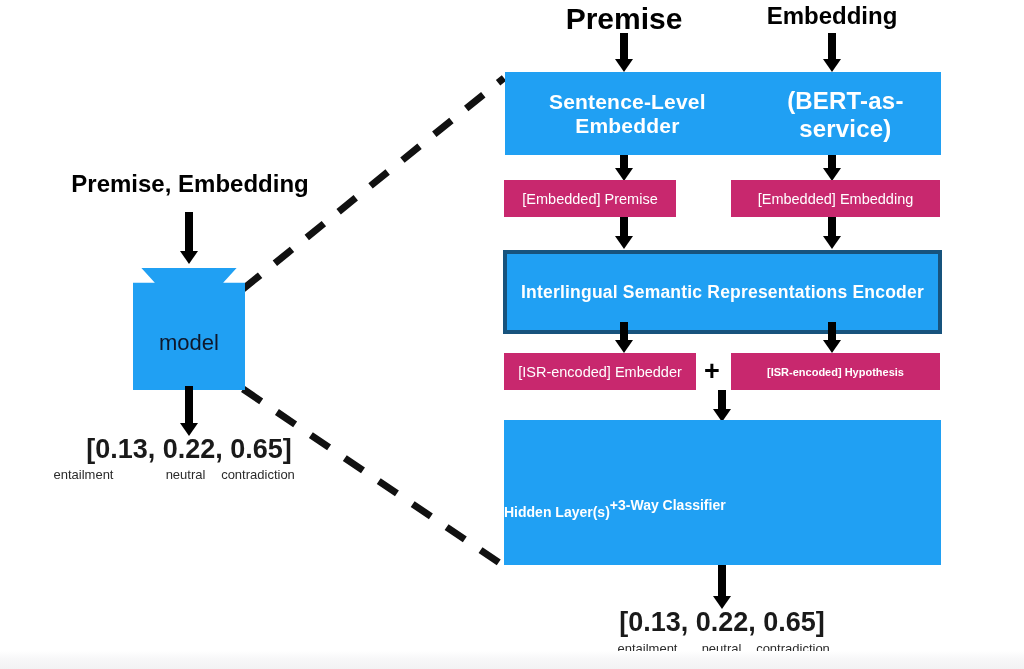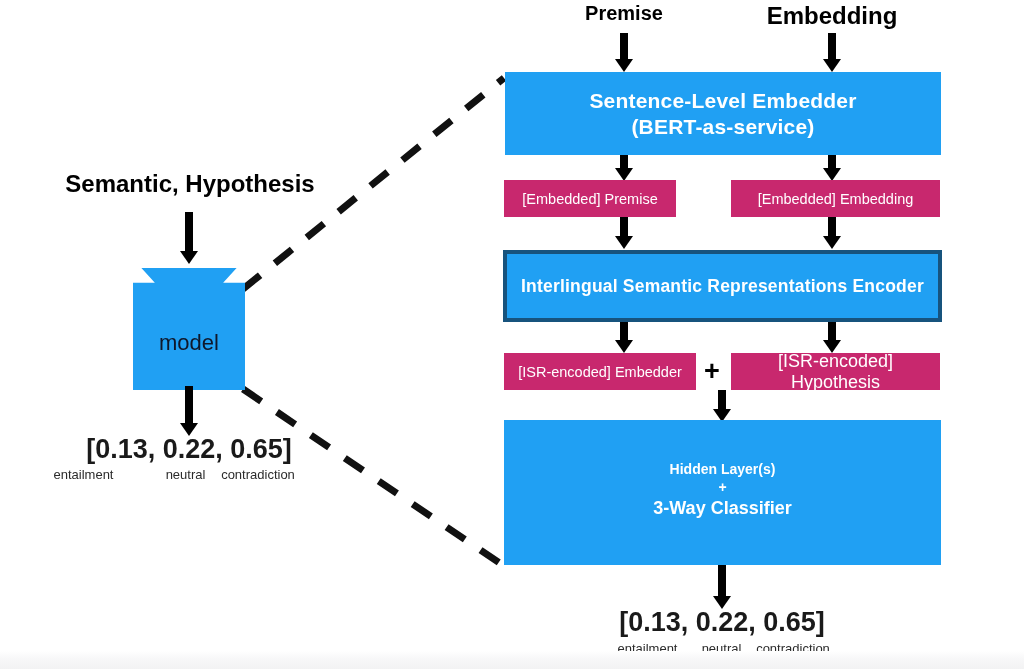--- a/index.html
+++ b/index.html
@@ -52,21 +52,21 @@
     font-weight: bold;
     color: #000000;
     line-height: 1;
   }
 
   
   .box {
     position: absolute;
     box-sizing: border-box;
     display: flex;
-    flex-direction: column;
+    flex-direction: row;
     align-items: center;
     justify-content: center;
     color: #ffffff;
     text-align: center;
   }
   .box.blue  { background: #20a0f3; }
   .box.pink  { background: #c8286e; }
   .box.outlined { border: 4px solid #17537d; }
 
   .box .line1 {
@@ -140,56 +140,56 @@
 </head>
 <body>
 
 <div id="canvas">
 
   <svg class="dash-svg" viewBox="0 0 1024 669" xmlns="http://www.w3.org/2000/svg">
     <line x1="243" y1="289" x2="504" y2="78" stroke="#111111" stroke-width="7" stroke-dasharray="22 19" stroke-linecap="butt"></line>
     <line x1="243" y1="389" x2="504" y2="566" stroke="#111111" stroke-width="7" stroke-dasharray="22 19" stroke-linecap="butt"></line>
   </svg>
 
-  <div class="hdr" style="left:40px; top:170px; width:300px; font-size:24px;">Semantic, Hypothesis</div>
+  <div class="hdr" style="left:40px; top:170px; width:300px; font-size:24px;">Premise, Embedding</div>
 
   <div class="arrow" style="left:176px; top:212px; width:26px; height:52px;">
     <div class="shaft" style="width:8px; height:40px;"></div>
     <div class="head"></div>
   </div>
 
   <div class="funnel" style="left:133px; top:268px; width:112px; height:122px;"></div>
   <div class="funnel-label" style="left:133px; top:330px; width:112px; font-size:22px;">model</div>
 
   <div class="arrow" style="left:176px; top:386px; width:26px; height:50px;">
     <div class="shaft" style="width:8px; height:38px;"></div>
     <div class="head"></div>
   </div>
 
   <div class="vec" style="left:39px; top:434px; width:300px; font-size:27px;">[0.13, 0.22, 0.65]</div>
 
   <div class="legend" style="left:46px; top:467px; width:75px; font-size:13px;">entailment</div>
   <div class="legend" style="left:148px; top:467px; width:75px; font-size:13px;">neutral</div>
   <div class="legend" style="left:208px; top:467px; width:100px; font-size:13px;">contradiction</div>
 
-  <div class="hdr" style="left:529px; top:2px; width:190px; font-size:20px;">Premise</div>
+  <div class="hdr" style="left:529px; top:2px; width:190px; font-size:30px;">Premise</div>
   <div class="hdr" style="left:737px; top:2px; width:190px; font-size:24px;">Embedding</div>
 
   <div class="arrow" style="left:611px; top:33px; width:26px; height:39px;">
     <div class="shaft" style="width:8px; height:27px;"></div>
     <div class="head"></div>
   </div>
   <div class="arrow" style="left:819px; top:33px; width:26px; height:39px;">
     <div class="shaft" style="width:8px; height:27px;"></div>
     <div class="head"></div>
   </div>
 
   <div class="box blue" style="left:505px; top:72px; width:436px; height:83px;">
     <div class="line1" style="font-size:21px;">Sentence-Level Embedder</div>
-    <div class="line2" style="font-size:21px; margin-top:2px;">(BERT-as-service)</div>
+    <div class="line2" style="font-size:24px; margin-top:2px;">(BERT-as-service)</div>
   </div>
 
   <div class="arrow" style="left:611px; top:155px; width:26px; height:26px;">
     <div class="shaft" style="width:8px; height:14px;"></div>
     <div class="head"></div>
   </div>
   <div class="arrow" style="left:819px; top:155px; width:26px; height:26px;">
     <div class="shaft" style="width:8px; height:14px;"></div>
     <div class="head"></div>
   </div>
@@ -203,50 +203,50 @@
 
   <div class="arrow" style="left:611px; top:217px; width:26px; height:32px;">
     <div class="shaft" style="width:8px; height:20px;"></div>
     <div class="head"></div>
   </div>
   <div class="arrow" style="left:819px; top:217px; width:26px; height:32px;">
     <div class="shaft" style="width:8px; height:20px;"></div>
     <div class="head"></div>
   </div>
 
-  <div class="box blue outlined" style="left:503px; top:250px; width:439px; height:72px;">
+  <div class="box blue outlined" style="left:503px; top:250px; width:439px; height:84px;">
     <div class="line1" style="font-size:17.5px;">Interlingual Semantic Representations Encoder</div>
   </div>
 
   <div class="arrow" style="left:611px; top:322px; width:26px; height:31px;">
     <div class="shaft" style="width:8px; height:19px;"></div>
     <div class="head"></div>
   </div>
   <div class="arrow" style="left:819px; top:322px; width:26px; height:31px;">
     <div class="shaft" style="width:8px; height:19px;"></div>
     <div class="head"></div>
   </div>
 
   <div class="box pink" style="left:504px; top:353px; width:192px; height:37px;">
     <div style="font-size:14.5px;">[ISR-encoded] Embedder</div>
   </div>
   <div class="plus" style="left:704px; top:358px; font-size:27px;">+</div>
   <div class="box pink" style="left:731px; top:353px; width:209px; height:37px;">
-    <div style="font-size:18px;">[ISR-encoded] Hypothesis</div>
+    <div style="font-size:11px;font-weight:bold;">[ISR-encoded] Hypothesis</div>
   </div>
 
   <div class="arrow" style="left:709px; top:390px; width:26px; height:32px;">
     <div class="shaft" style="width:8px; height:20px;"></div>
     <div class="head"></div>
   </div>
 
   <div class="box blue" style="left:504px; top:420px; width:437px; height:145px; justify-content:flex-start; padding-top:26px;">
     <div class="sub" style="font-size:14px; margin-top:15px;">Hidden Layer(s)</div>
     <div class="sub" style="font-size:14px;">+</div>
-    <div class="sub" style="font-size:18px;">3-Way Classifier</div>
+    <div class="sub" style="font-size:14px;">3-Way Classifier</div>
   </div>
 
   <div class="arrow" style="left:709px; top:565px; width:26px; height:44px;">
     <div class="shaft" style="width:8px; height:32px;"></div>
     <div class="head"></div>
   </div>
 
   <div class="vec" style="left:572px; top:607px; width:300px; font-size:27px;">[0.13, 0.22, 0.65]</div>
 
   <div class="legend" style="left:610px; top:641px; width:75px; font-size:13px;">entailment</div>

